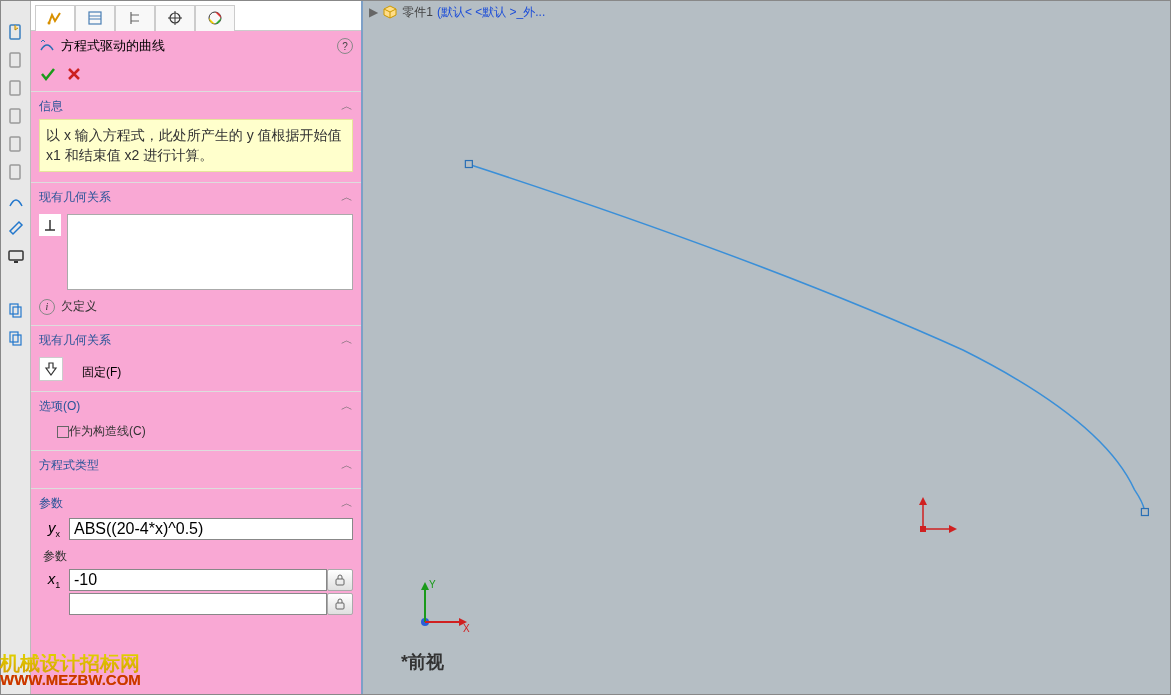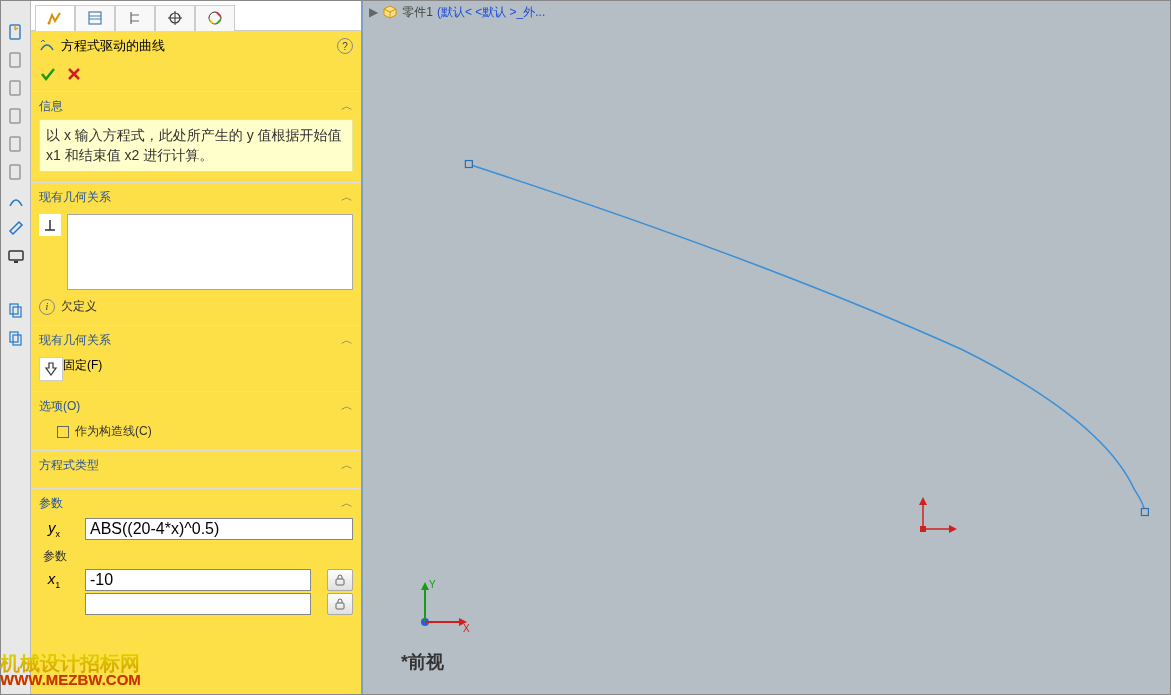--- a/index.html
+++ b/index.html
@@ -1,46 +1,46 @@
 <!DOCTYPE html>
 <html><head>
 <meta charset="utf-8">
 <style>
 * { margin: 0; padding: 0; box-sizing: border-box; font-family: "Microsoft YaHei", Arial, sans-serif; }
 body { width: 1171px; height: 695px; background: #cccccc; overflow: hidden; position: relative; }
 .app { display: flex; width: 100%; height: 100%; border: 1px solid #888; background: #e8e8e8; }
 .left-toolbar { width: 30px; background: #e8e8e8; border-right: 1px solid #bbb; display: flex; flex-direction: column; align-items: center; padding-top: 20px; gap: 6px; }
 .tb-icon { width: 22px; height: 22px; display: flex; align-items: center; justify-content: center; cursor: pointer; }
 .tb-icon svg { width: 18px; height: 18px; }
-.panel { width: 332px; background: #fde047; border-right: 2px solid #7da0c7; display: flex; flex-direction: column; font-size: 12px; overflow-y: auto; }
+.panel { width: 332px; background: #f9a8d4; border-right: 2px solid #7da0c7; display: flex; flex-direction: column; font-size: 12px; overflow-y: auto; }
 .panel-tabs { height: 30px; background: #fff; border-bottom: 1px solid #ccc; display: flex; align-items: center; padding: 4px 4px 0 4px; gap: 0; }
 .ptab { width: 40px; height: 26px; border: 1px solid #ccc; border-bottom: none; display: flex; align-items: center; justify-content: center; background: #f8f8f8; cursor: pointer; }
 .ptab.active { background: #fff; }
 .panel-header { display: flex; align-items: center; padding: 6px 8px; gap: 6px; }
 .panel-header .title { flex: 1; font-size: 13px; }
 .panel-header .help { width: 16px; height: 16px; border: 1px solid #888; border-radius: 50%; display: flex; align-items: center; justify-content: center; font-size: 10px; color: #444; cursor: pointer; }
 .ok-cancel { display: flex; gap: 8px; padding: 4px 8px 8px 8px; border-bottom: 1px solid #ddd; }
 .section { border-bottom: 1px solid #ddd; padding: 6px 8px 10px 8px; }
 .sec-head { display: flex; align-items: flex-end; justify-content: space-between; color: #2a5599; font-size: 12px; padding-bottom: 4px; cursor: pointer; }
 .sec-head .chev { font-size: 12px; color: #666; }
 .info-box { background: #ffffcc; border: 1px solid #e6e69a; padding: 6px; color: #333; line-height: 1.4; font-size: 14px; }
 .relations-box { display: flex; gap: 6px; margin-top: 4px; }
 .rel-icon { width: 22px; height: 22px; background: #fff; display: flex; align-items: center; justify-content: center; }
 .rel-list { flex: 1; height: 76px; border: 1px solid #aaa; background: #fff; }
 .info-row { display: flex; align-items: center; gap: 6px; margin-top: 8px; color: #333; }
 .iicon { width: 16px; height: 16px; border: 1px solid #888; border-radius: 50%; display: flex; align-items: center; justify-content: center; font-size: 10px; font-style: italic; font-family: Georgia, serif; }
-.addrel-row { display: flex; align-items: flex-start; gap: 0; margin-top: 4px; }
+.addrel-row { display: flex; align-items: flex-end; gap: 19px; margin-top: 4px; }
 .fix-icon { width: 24px; height: 24px; border: 1px solid #ccc; background: #fff; display: flex; align-items: center; justify-content: center; cursor: pointer; }
-.opt-row { display: flex; align-items: center; gap: 6px; padding: 4px 0 0 18px; font-size: 12px; color: #333; }
+.opt-row { display: flex; align-items: center; gap: 0; padding: 4px 0 0 18px; font-size: 12px; color: #333; }
 .chk { width: 12px; height: 12px; border: 1px solid #666; }
 .radio-row { display: flex; align-items: center; gap: 6px; padding: 2px 0 0 18px; font-size: 12px; color: #333; }
 .radio { width: 11px; height: 11px; border: 1px solid #666; border-radius: 50%; display: flex; align-items: center; justify-content: center; }
 .radio.sel::after { content: ""; width: 5px; height: 5px; background: #000; border-radius: 50%; }
 .param-label { font-size: 12px; color: #333; padding: 6px 0 2px 4px; }
-.param-row { display: flex; align-items: center; gap: 16px; margin: 2px 0; }
+.param-row { display: flex; align-items: center; gap: 0; margin: 2px 0; }
 .param-sym { width: 30px; font-family: Georgia, serif; font-style: italic; font-size: 15px; text-align: center; }
 .param-sym sub { font-size: 9px; font-style: normal; }
 .param-input { flex: 1; height: 22px; border: 1px solid #888; padding: 0 4px; font-size: 16px; background: #fff; }
 .lock-btn { width: 26px; height: 22px; border: 1px solid #aaa; background: linear-gradient(#fff,#e0e0e0); display: flex; align-items: center; justify-content: center; cursor: pointer; border-radius: 2px; }
 .viewport { flex: 1; background: #b5bec4; position: relative; overflow: hidden; }
 .vp-top { position: absolute; top: 0; left: 0; right: 0; height: 22px; display: flex; align-items: center; padding: 2px 6px; gap: 4px; font-size: 12px; color: #444; }
 .vp-triad { position: absolute; left: 50px; bottom: 60px; }
 .vp-origin { position: absolute; left: 550px; top: 494px; }
 .vp-label { position: absolute; left: 8px; bottom: 20px; font-size: 18px; color: #333; font-weight: bold; margin-left: 30px; }
 .curve { position: absolute; top: 0; left: 0; width: 100%; height: 100%; pointer-events: none; }

